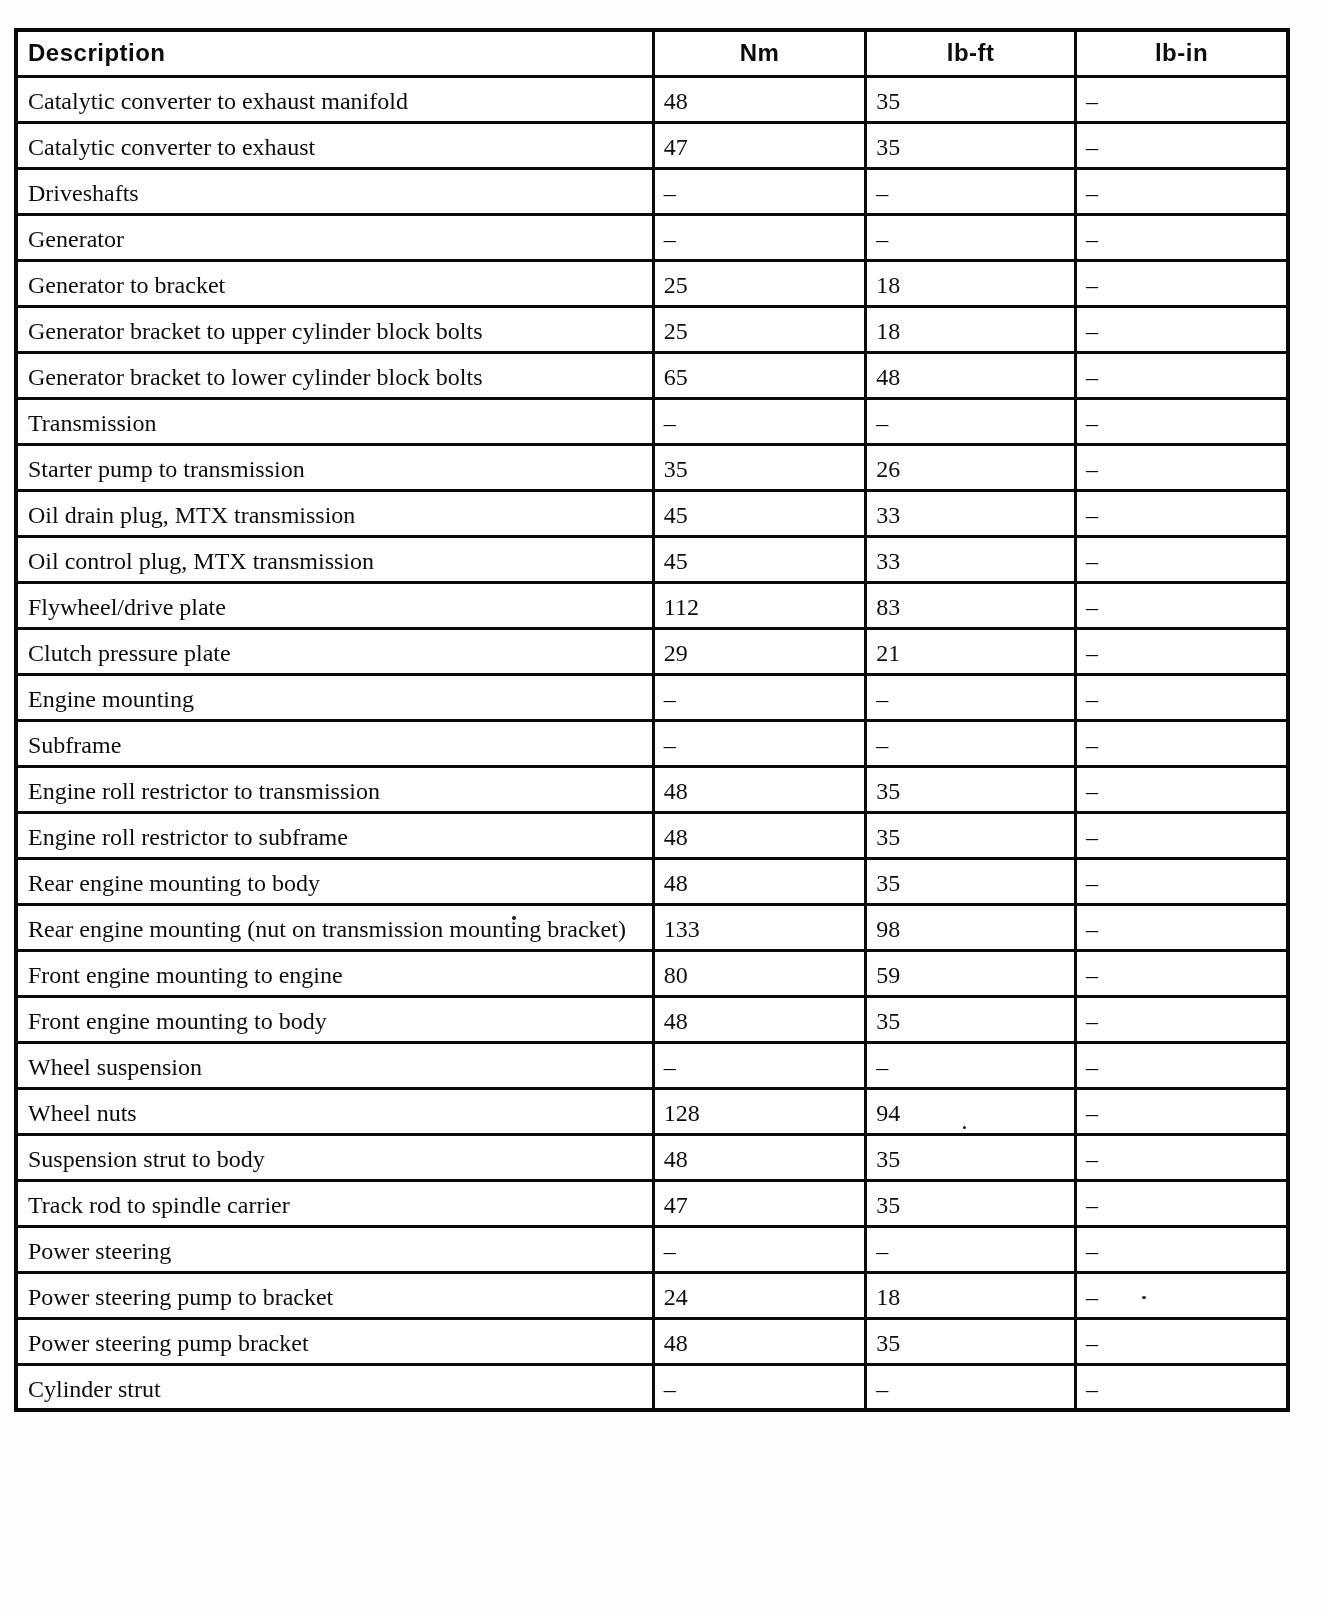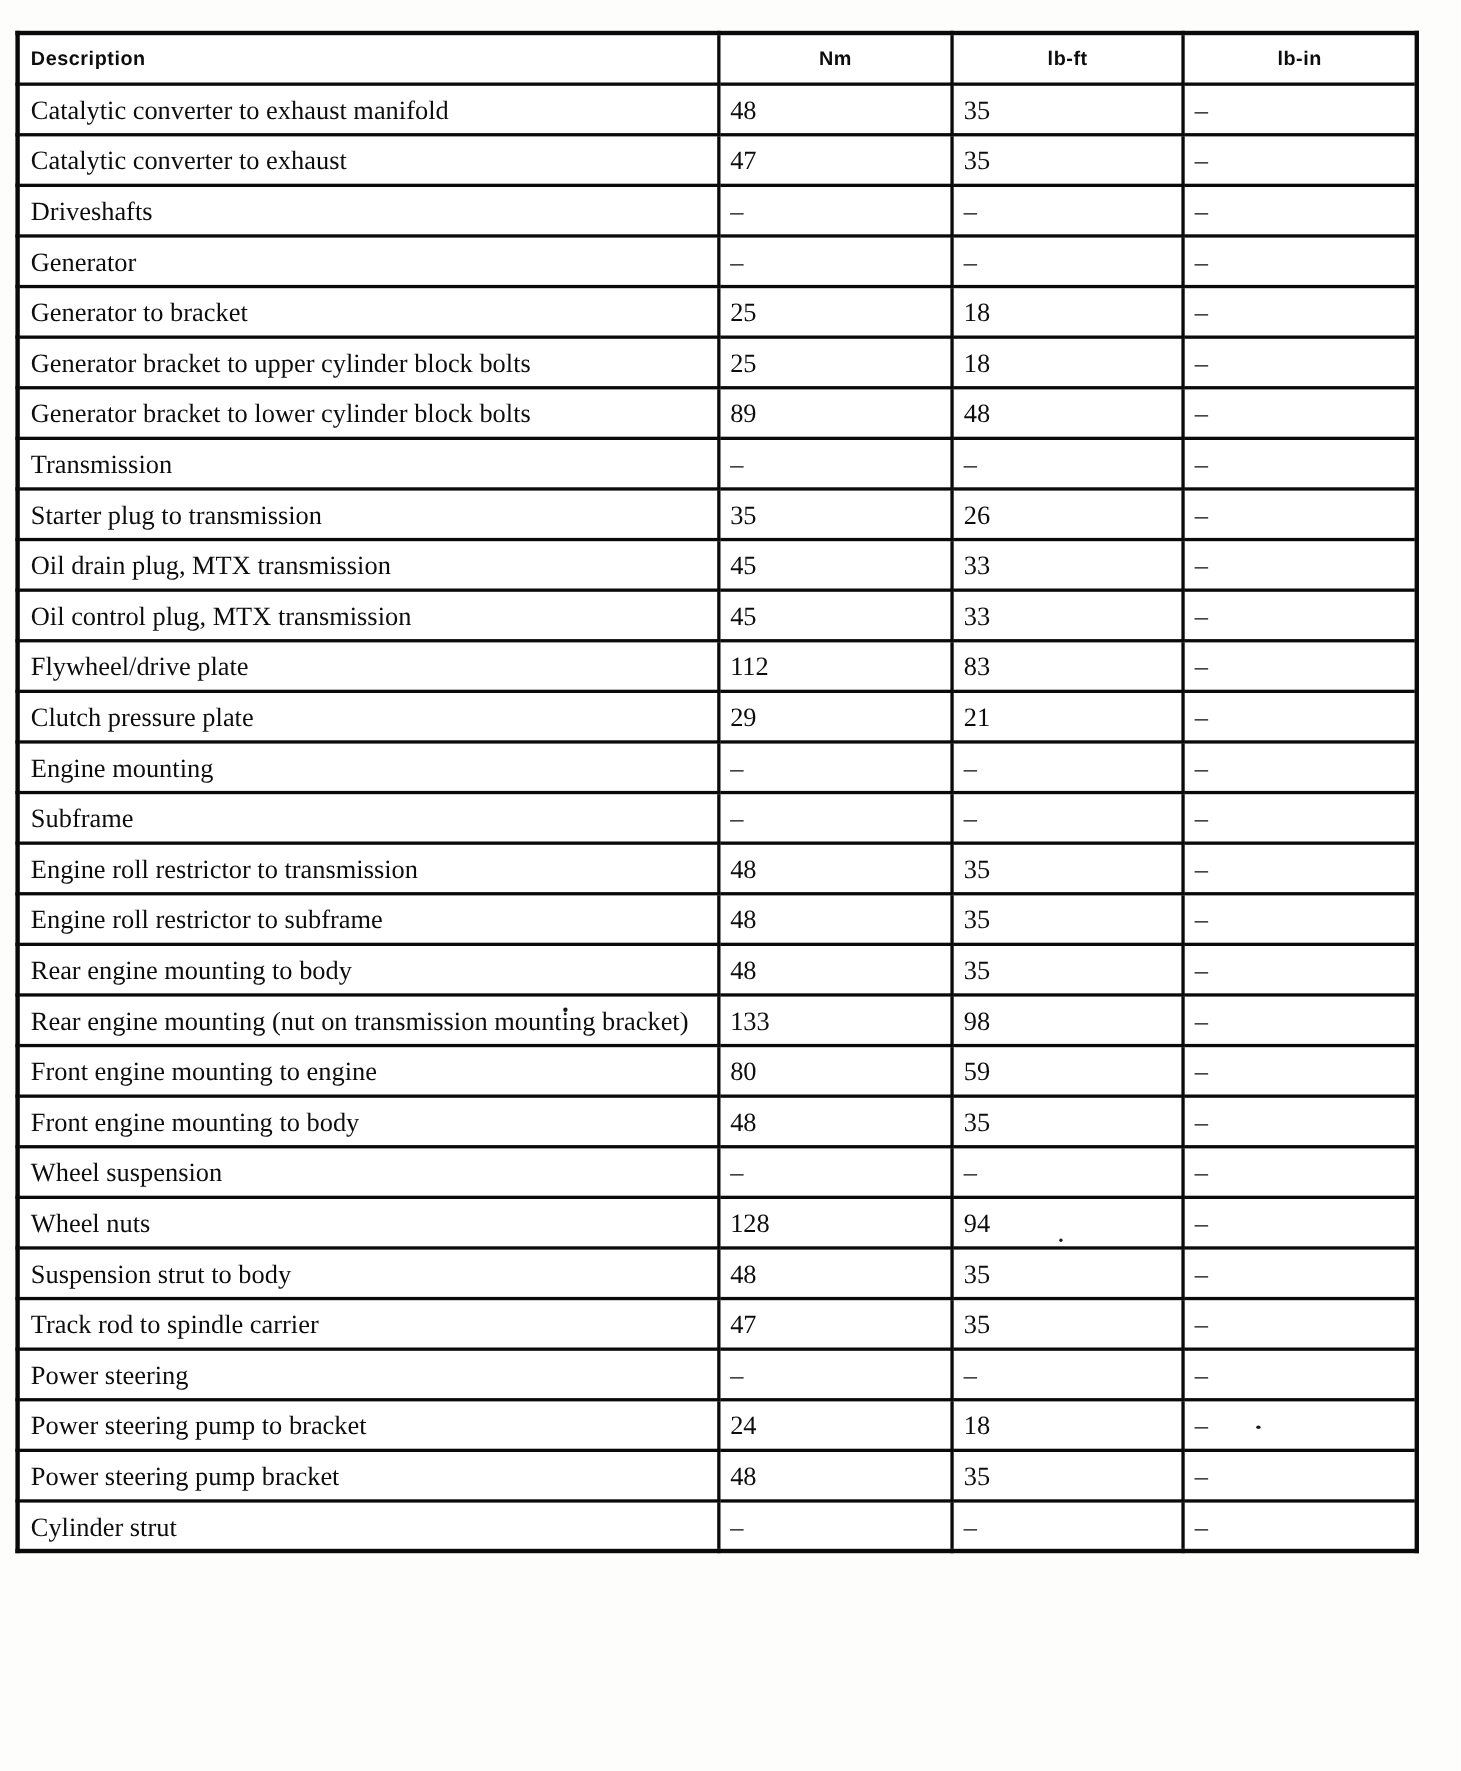--- a/index.html
+++ b/index.html
@@ -38,21 +38,21 @@
   table.torque-table td {
     border: 3px solid #0a0a0a;
     color: #0d0d0d;
     overflow: hidden;
   }
 
   table.torque-table th {
     height: 46px;
     font-family: "Liberation Sans", "DejaVu Sans", sans-serif;
     font-weight: bold;
-    font-size: 18px;
+    font-size: 24px;
     vertical-align: middle;
     text-align: center;
     padding: 2px 6px;
     letter-spacing: 0.5px;
   }
 
   table.torque-table th.desc-header {
     text-align: left;
     padding-left: 10px;
   }
@@ -133,32 +133,32 @@
           <td class="num-cell">–</td>
         </tr>
         <tr>
           <td>Generator bracket to upper cylinder block bolts</td>
           <td class="num-cell">25</td>
           <td class="num-cell">18</td>
           <td class="num-cell">–</td>
         </tr>
         <tr>
           <td>Generator bracket to lower cylinder block bolts</td>
-          <td class="num-cell">89</td>
+          <td class="num-cell">65</td>
           <td class="num-cell">48</td>
           <td class="num-cell">–</td>
         </tr>
         <tr>
           <td>Transmission</td>
           <td class="num-cell">–</td>
           <td class="num-cell">–</td>
           <td class="num-cell">–</td>
         </tr>
         <tr>
-          <td>Starter plug to transmission</td>
+          <td>Starter pump to transmission</td>
           <td class="num-cell">35</td>
           <td class="num-cell">26</td>
           <td class="num-cell">–</td>
         </tr>
         <tr>
           <td>Oil drain plug, MTX transmission</td>
           <td class="num-cell">45</td>
           <td class="num-cell">33</td>
           <td class="num-cell">–</td>
         </tr>

